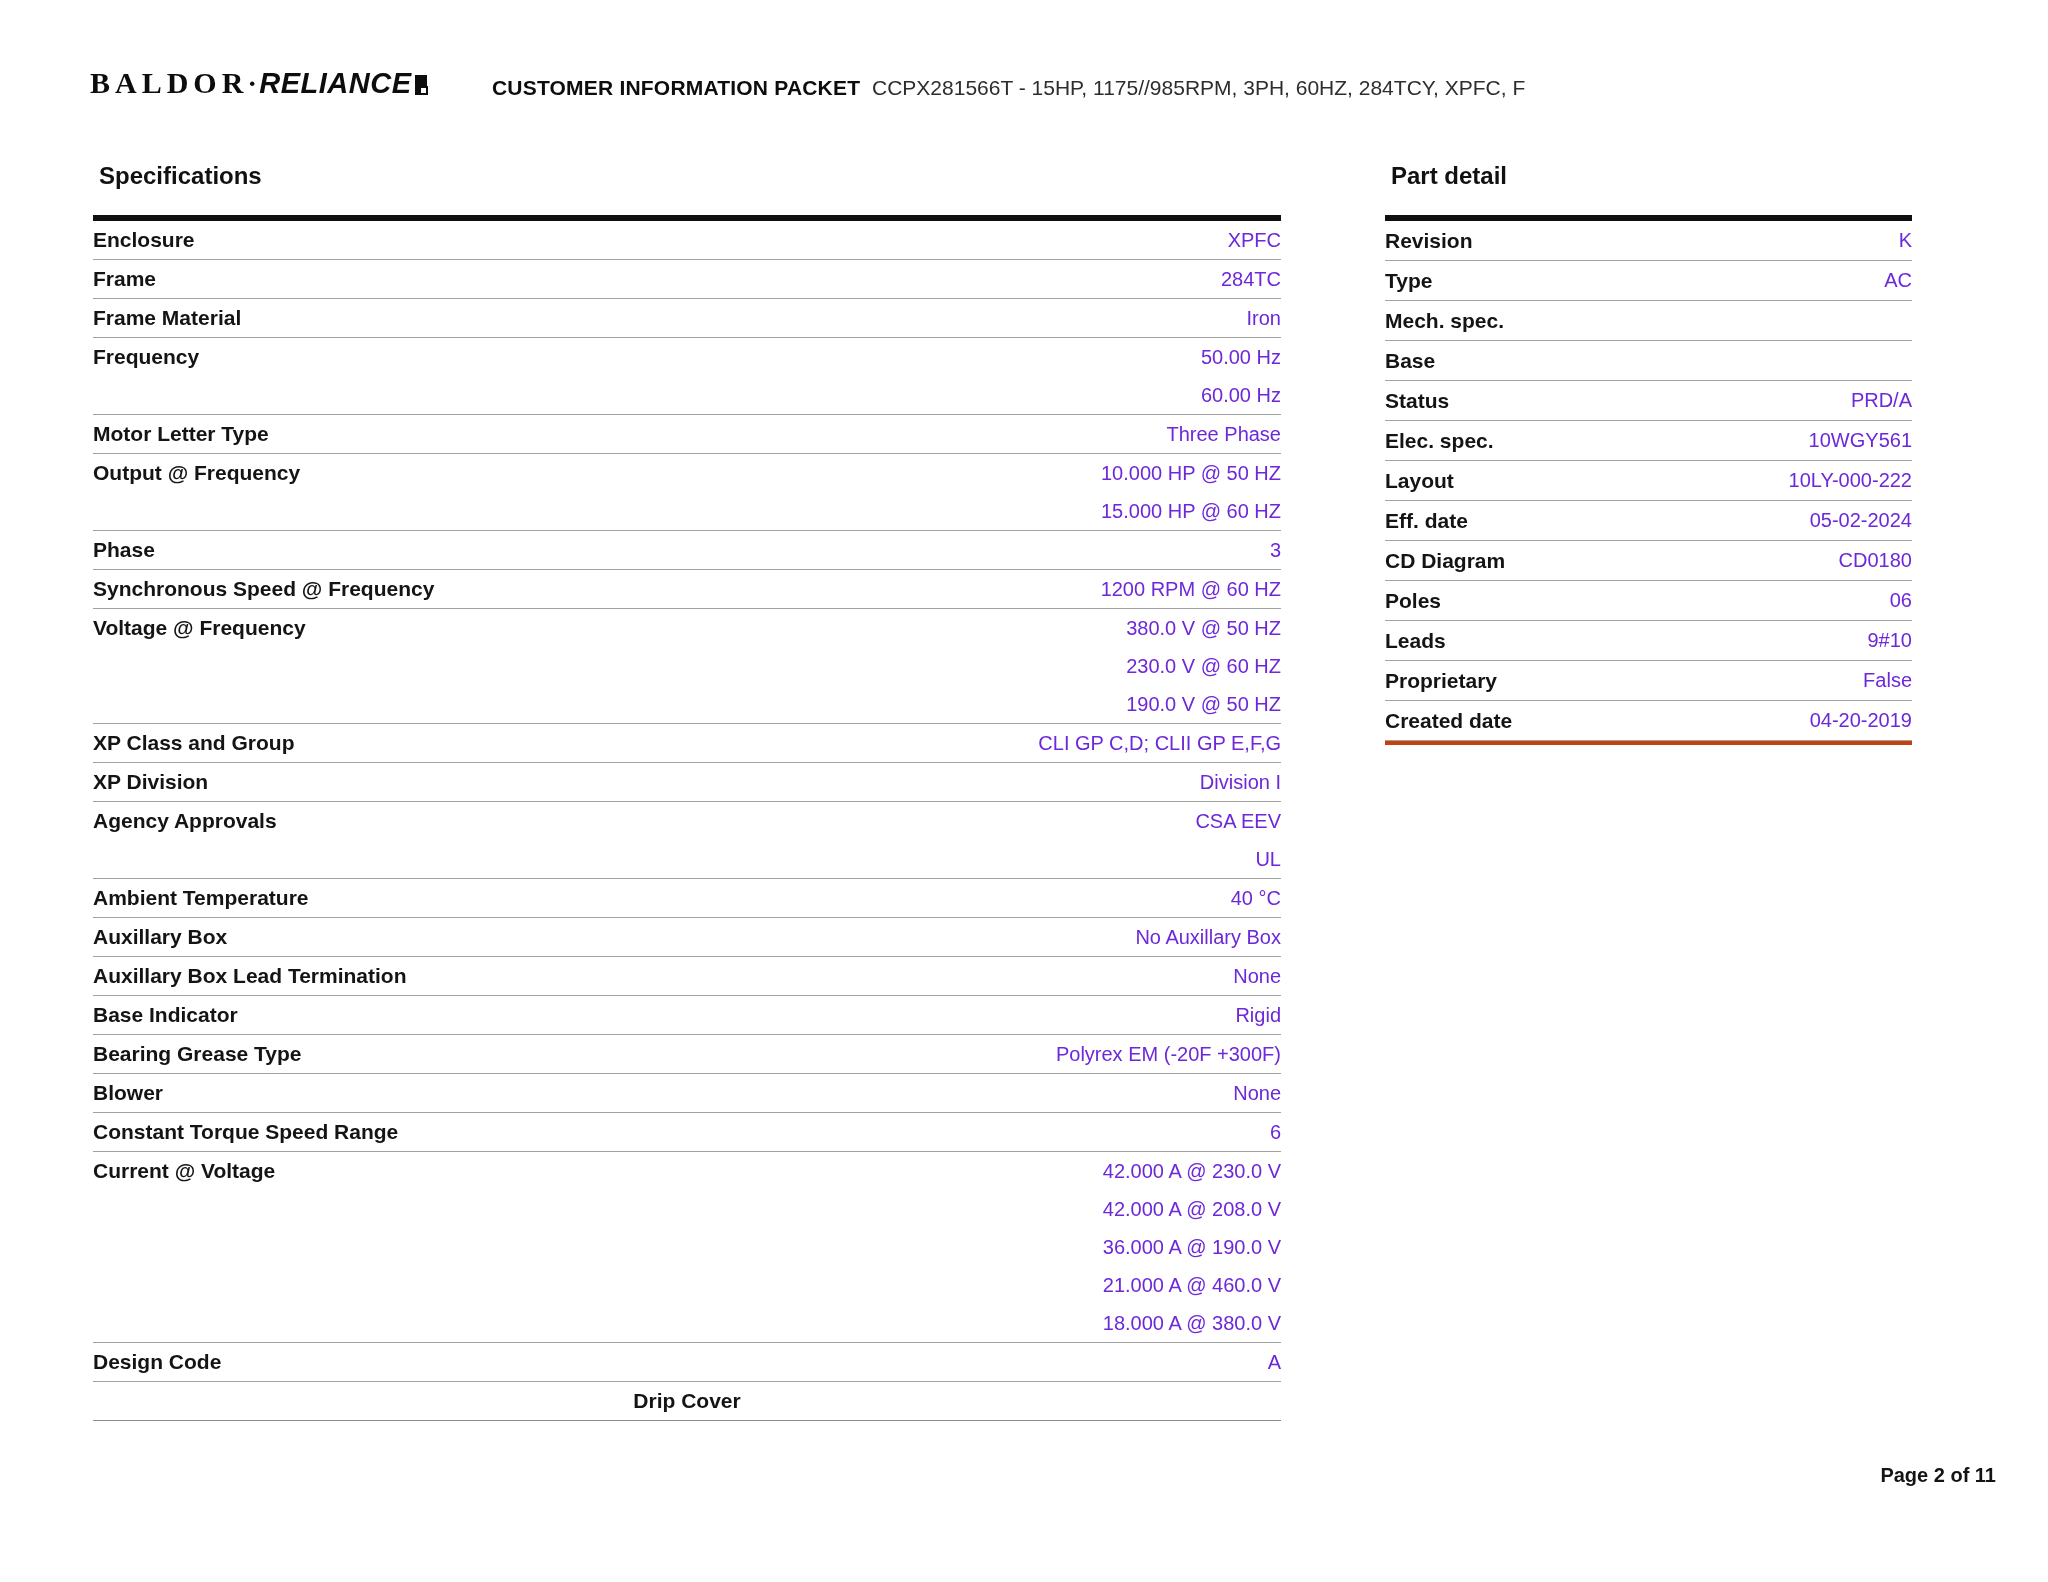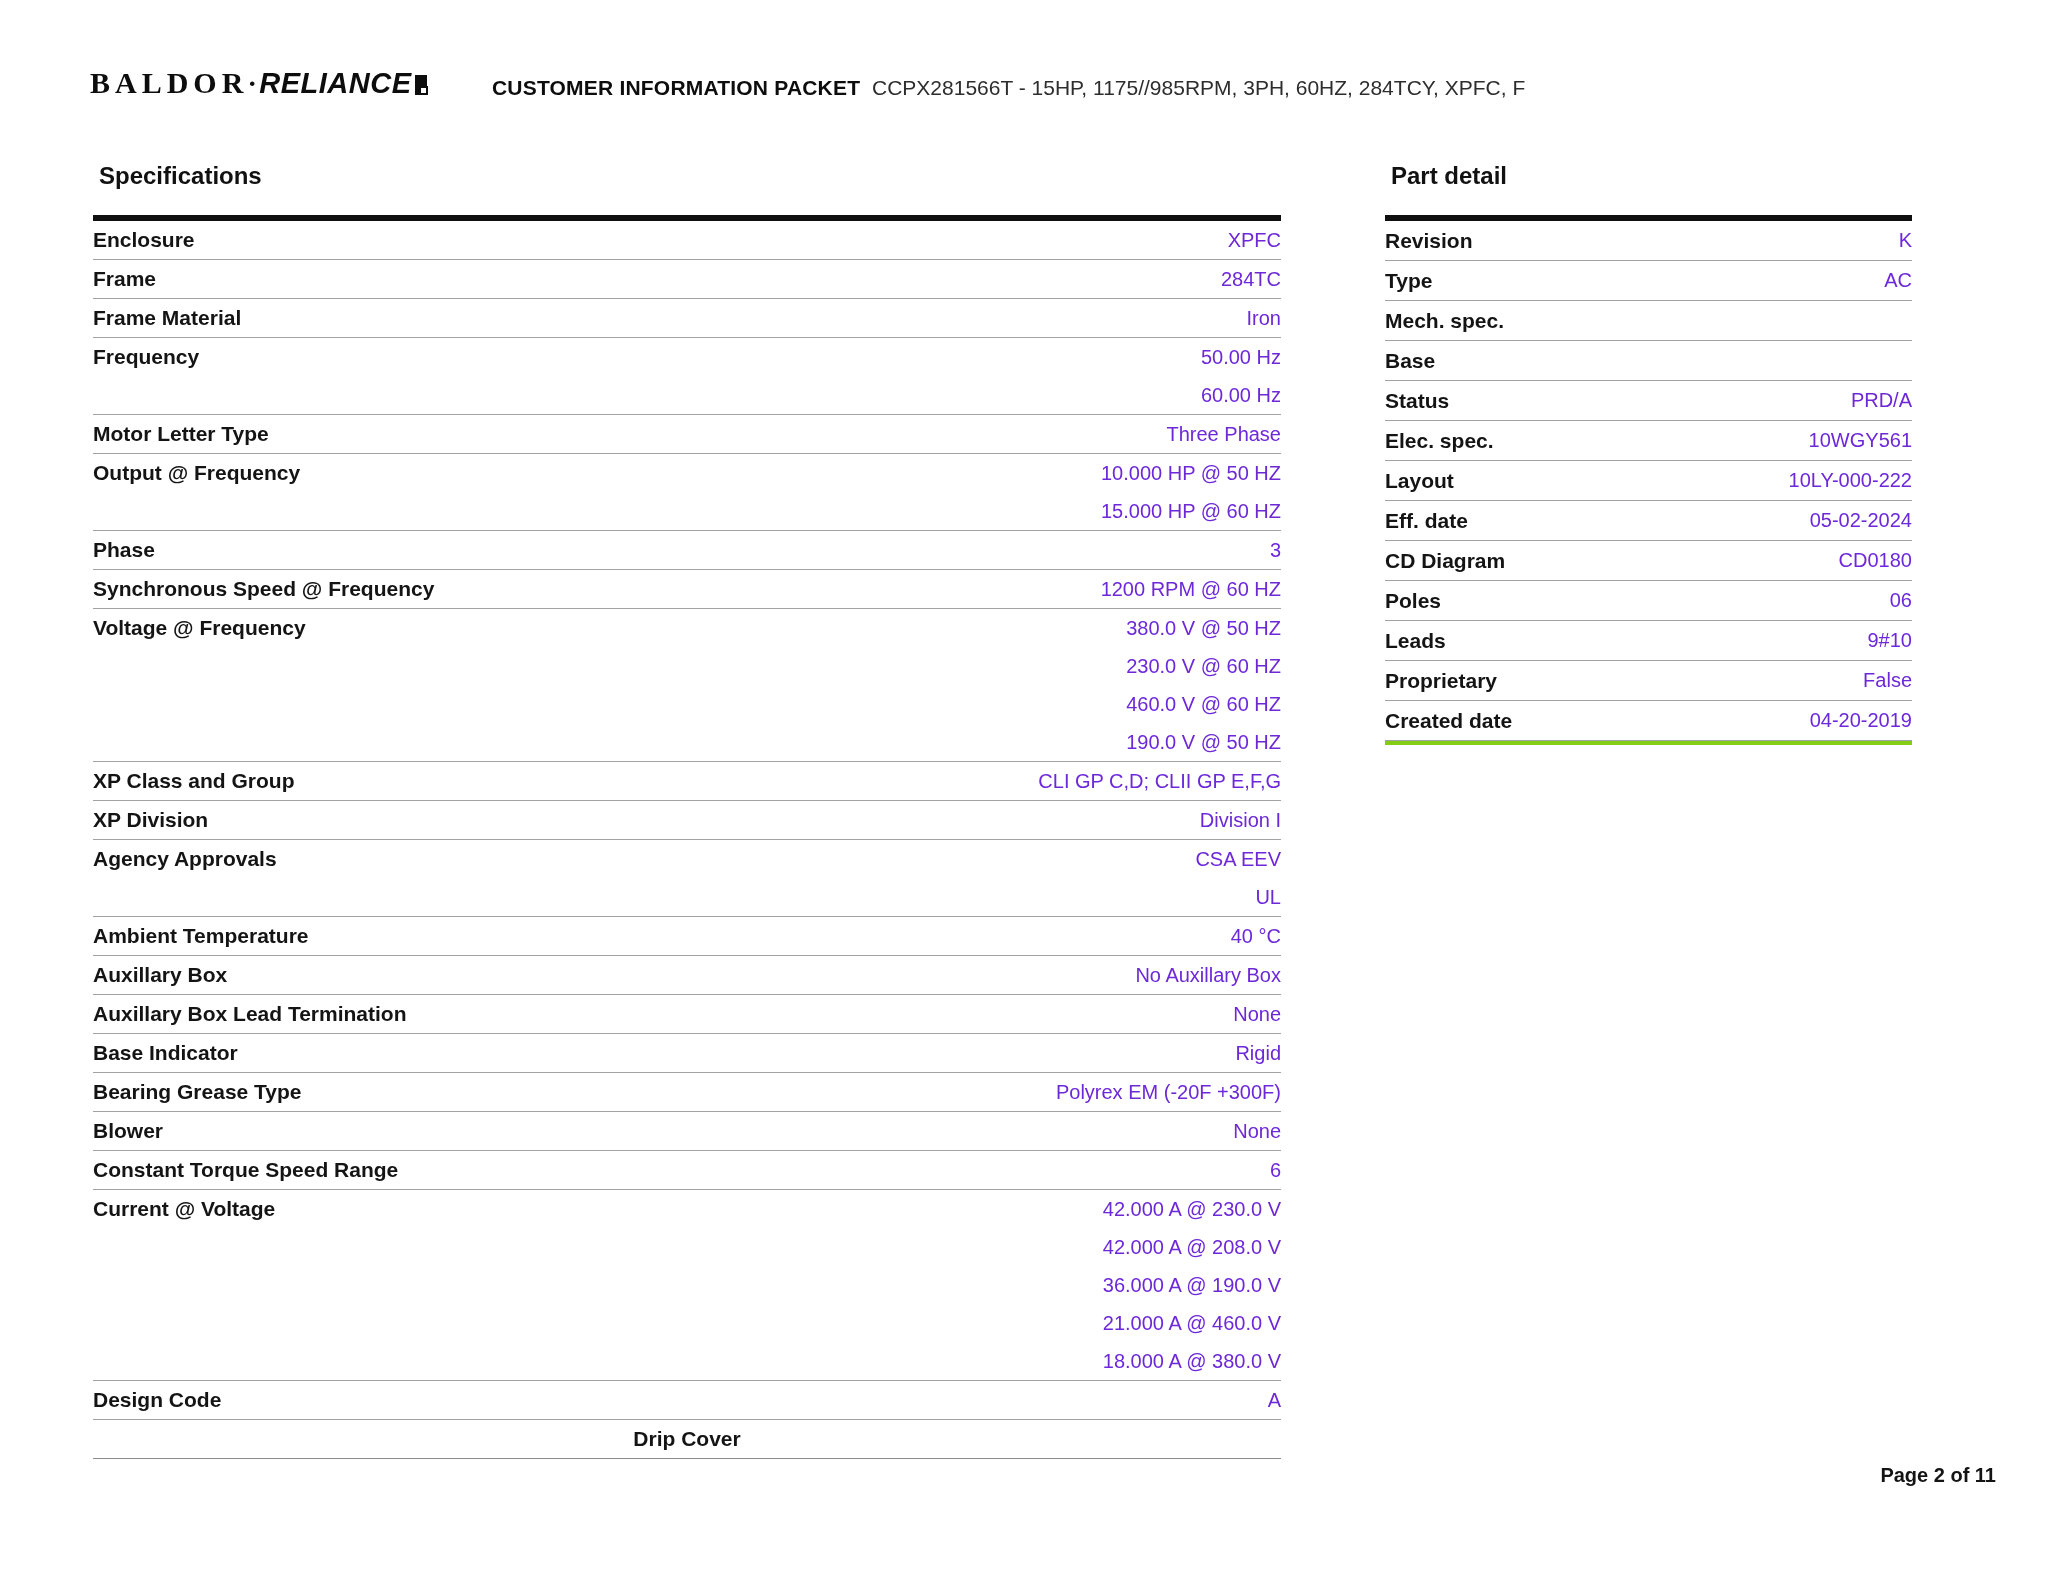--- a/index.html
+++ b/index.html
@@ -104,21 +104,21 @@
     font-size: 24px;
     font-weight: bold;
     margin: 6px;
     padding: 0 0 19px 0;
     color: #111111;
   }
   .table {
     border-top: 6px solid #101010;
   }
   .part-table {
-    border-bottom: 4px solid #84cc16;
+    border-bottom: 4px solid #c2410c;
   }
 
   .row {
     display: flex;
     align-items: flex-start;
     border-bottom: 1px solid #a2a2a2;
     justify-content: center;
   }
   .row .label {
     font-weight: bold;
@@ -220,21 +220,20 @@
           <div class="label">Synchronous Speed @ Frequency</div>
           <div class="values">
             <div class="value">1200 RPM @ 60 HZ</div>
           </div>
         </div>
         <div class="row">
           <div class="label">Voltage @ Frequency</div>
           <div class="values">
             <div class="value">380.0 V @ 50 HZ</div>
             <div class="value">230.0 V @ 60 HZ</div>
-            <div class="value">460.0 V @ 60 HZ</div>
             <div class="value">190.0 V @ 50 HZ</div>
           </div>
         </div>
         <div class="row">
           <div class="label">XP Class and Group</div>
           <div class="values">
             <div class="value">CLI GP C,D; CLII GP E,F,G</div>
           </div>
         </div>
         <div class="row">

